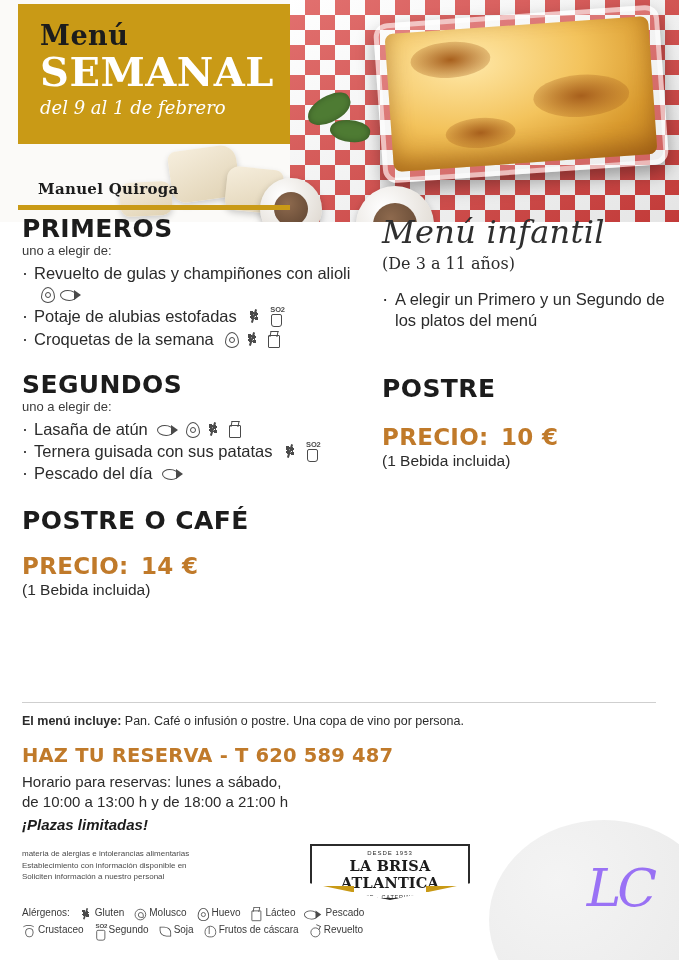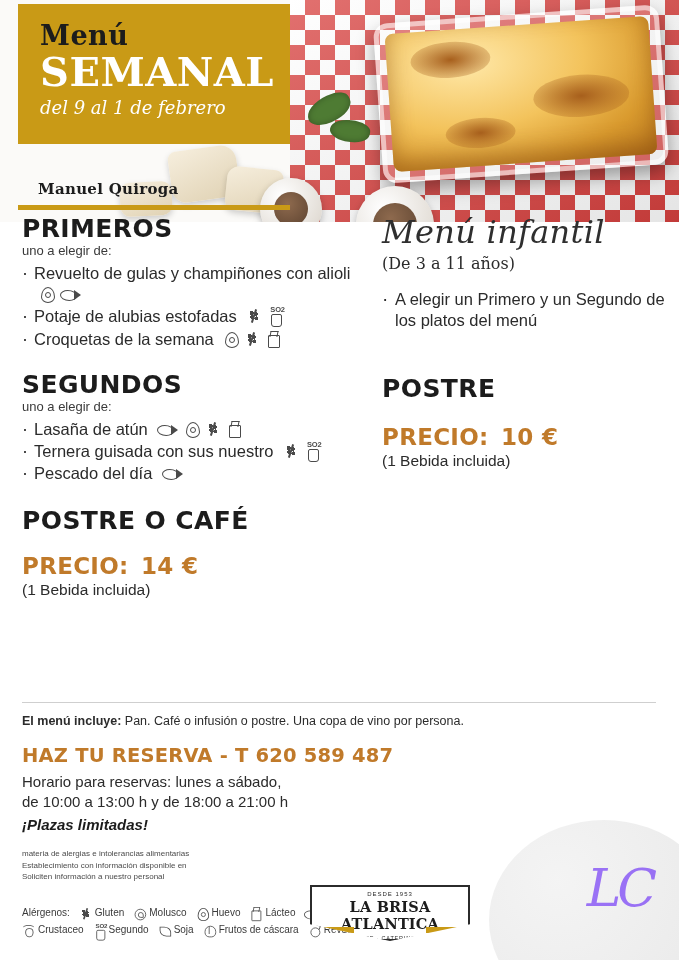--- a/index.html
+++ b/index.html
@@ -475,21 +475,20 @@
   }
   .allergen-key .kitem .ic { width: 13px; height: 13px; transform: scale(.82); transform-origin: left center; }
   .allergen-key .kitem.f .ic { width: 18px; }
 
   
   .logo {
     position: absolute;
     left: 305px; top: 844px;
     width: 170px; height: 64px;
     text-align: center;
-    margin-top: 41px;
   }
   .logo .shield {
     position: relative;
     width: 160px; height: 56px;
     margin: 0 auto;
     border: 2.5px solid #2b2b2b;
     background: #ffffff;
     clip-path: polygon(0 0, 100% 0, 100% 70%, 50% 100%, 0 70%);
   }
   .logo .est {
@@ -618,21 +617,21 @@
         <li>
           <span>Lasaña de atún</span>
           <span class="allerg">
             <span class="ic fish"></span>
             <span class="ic egg"></span>
             <span class="ic gluten"></span>
             <span class="ic milk"></span>
           </span>
         </li>
         <li>
-          <span>Ternera guisada con sus nuestro</span>
+          <span>Ternera guisada con sus patatas</span>
           <span class="allerg">
             <span class="ic gluten"></span>
             <span class="ic so2"></span>
           </span>
         </li>
         <li>
           <span>Pescado del día</span>
           <span class="allerg">
             <span class="ic fish"></span>
           </span>

